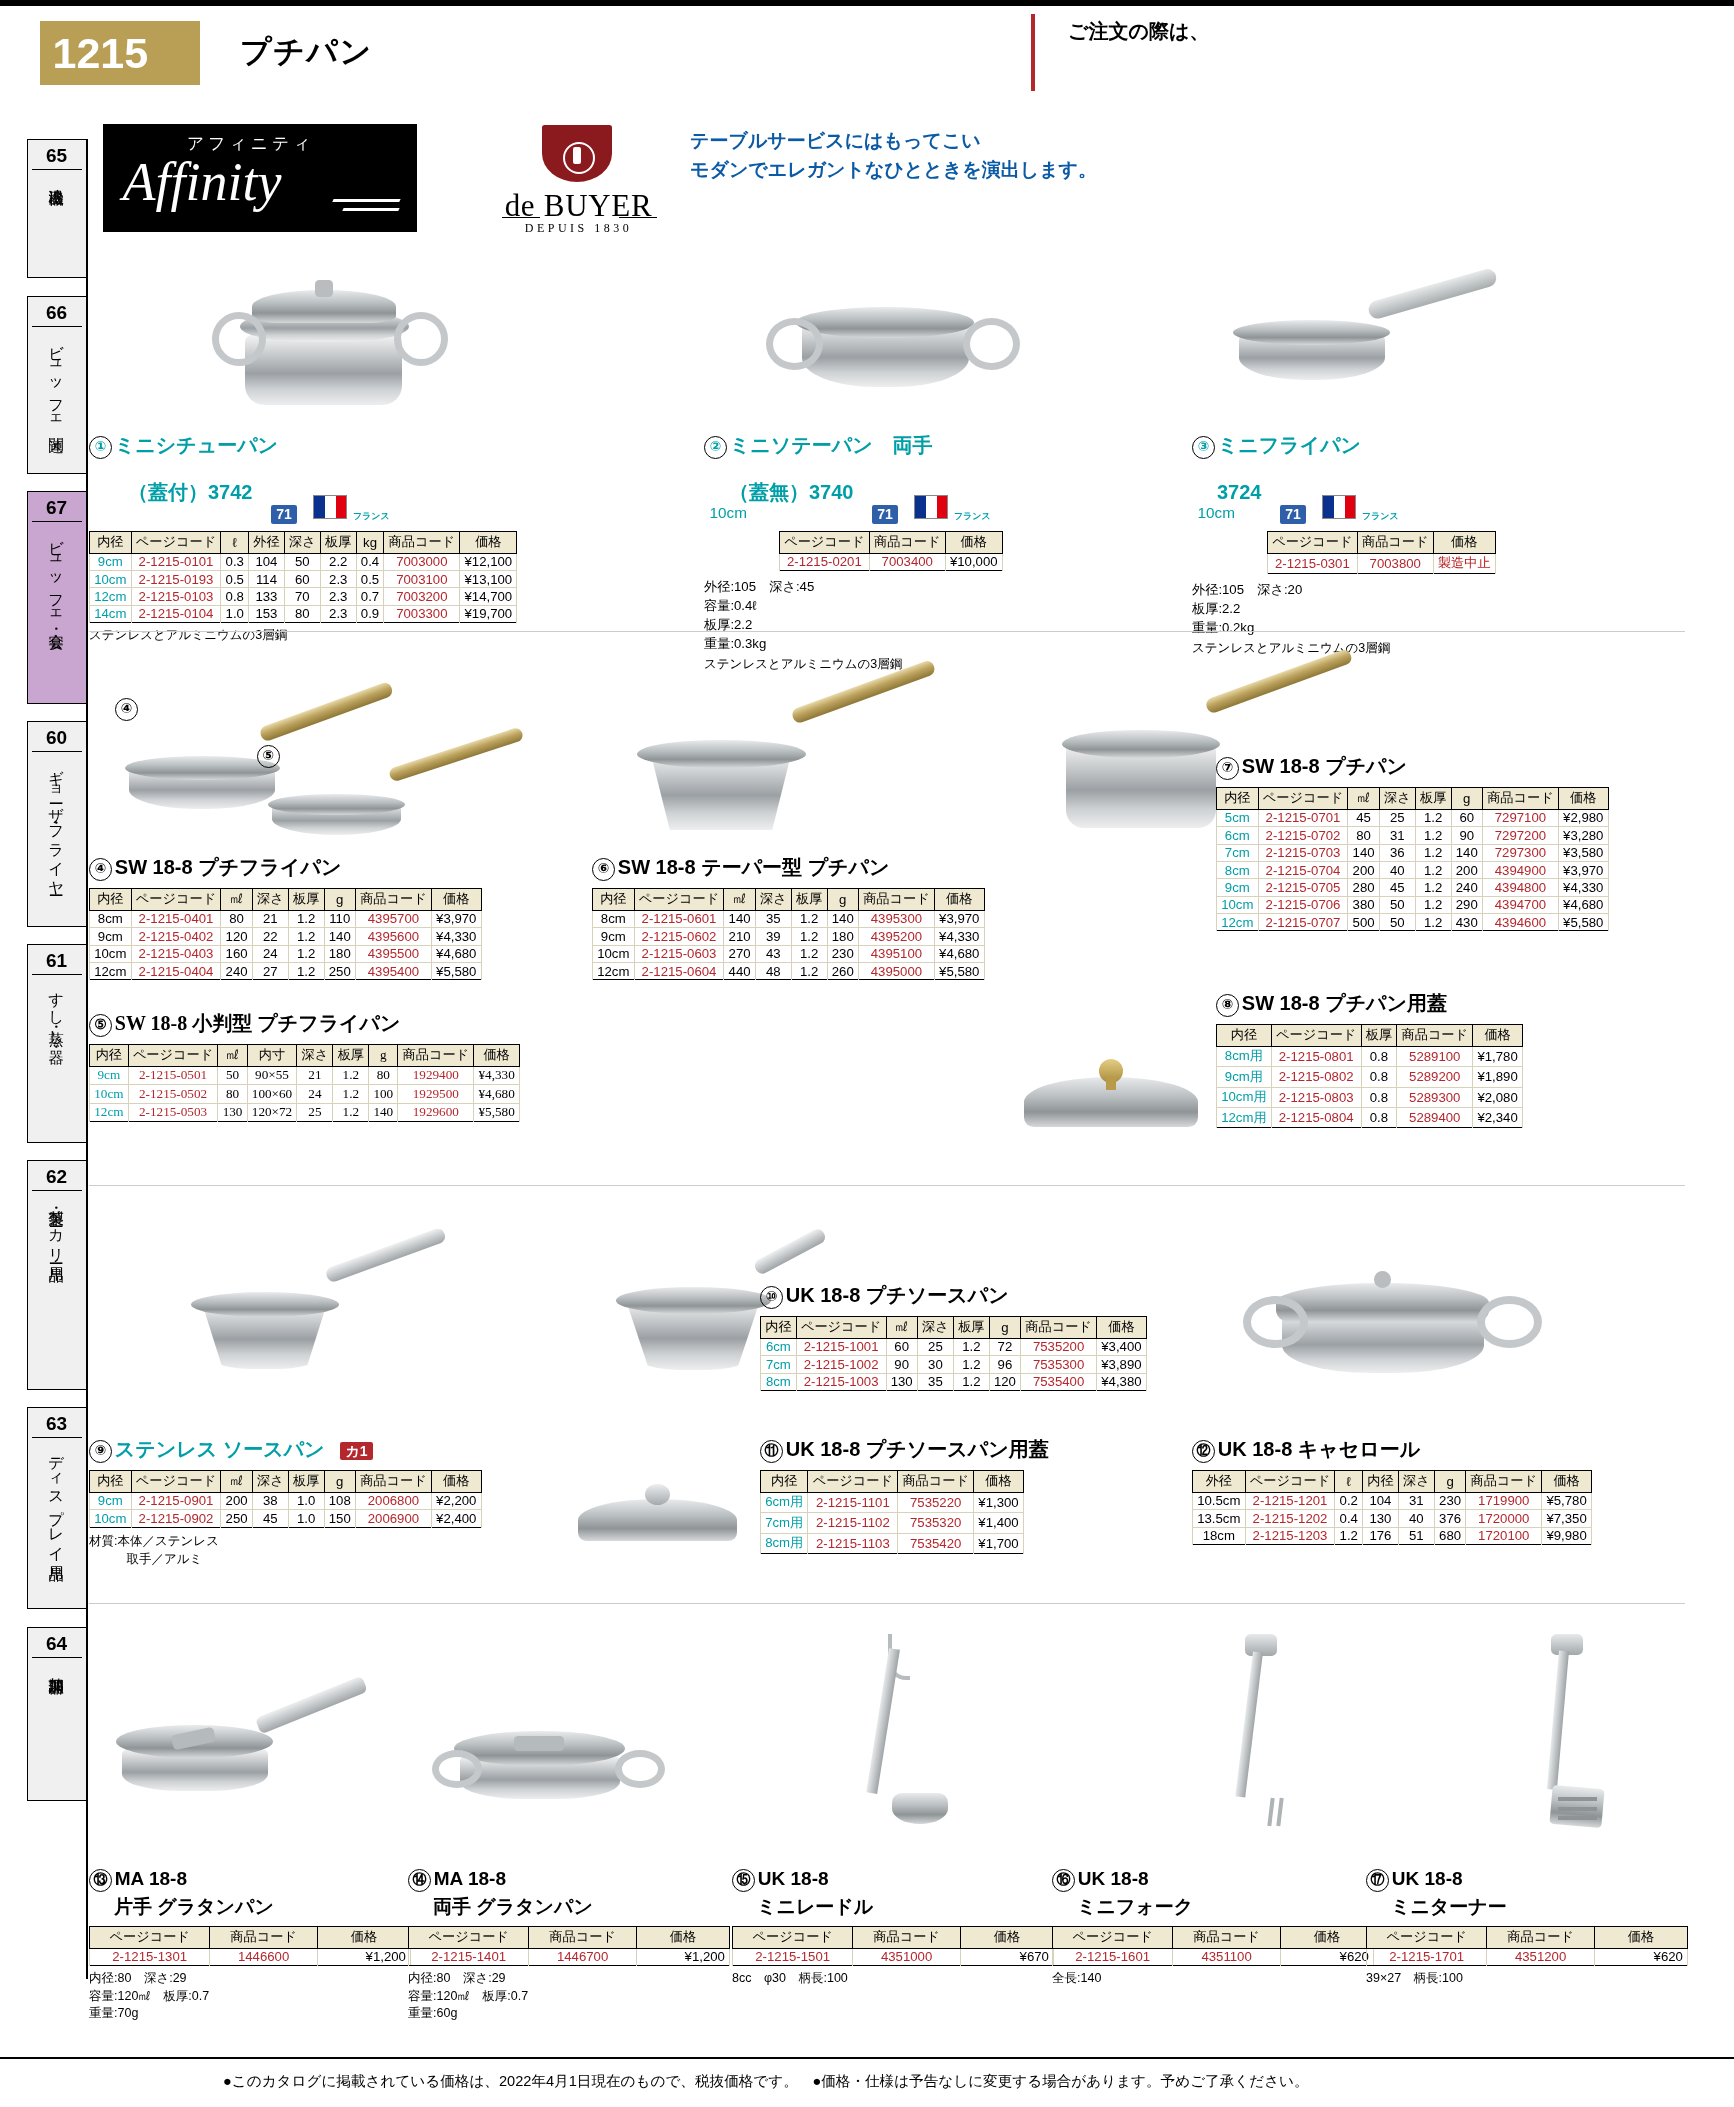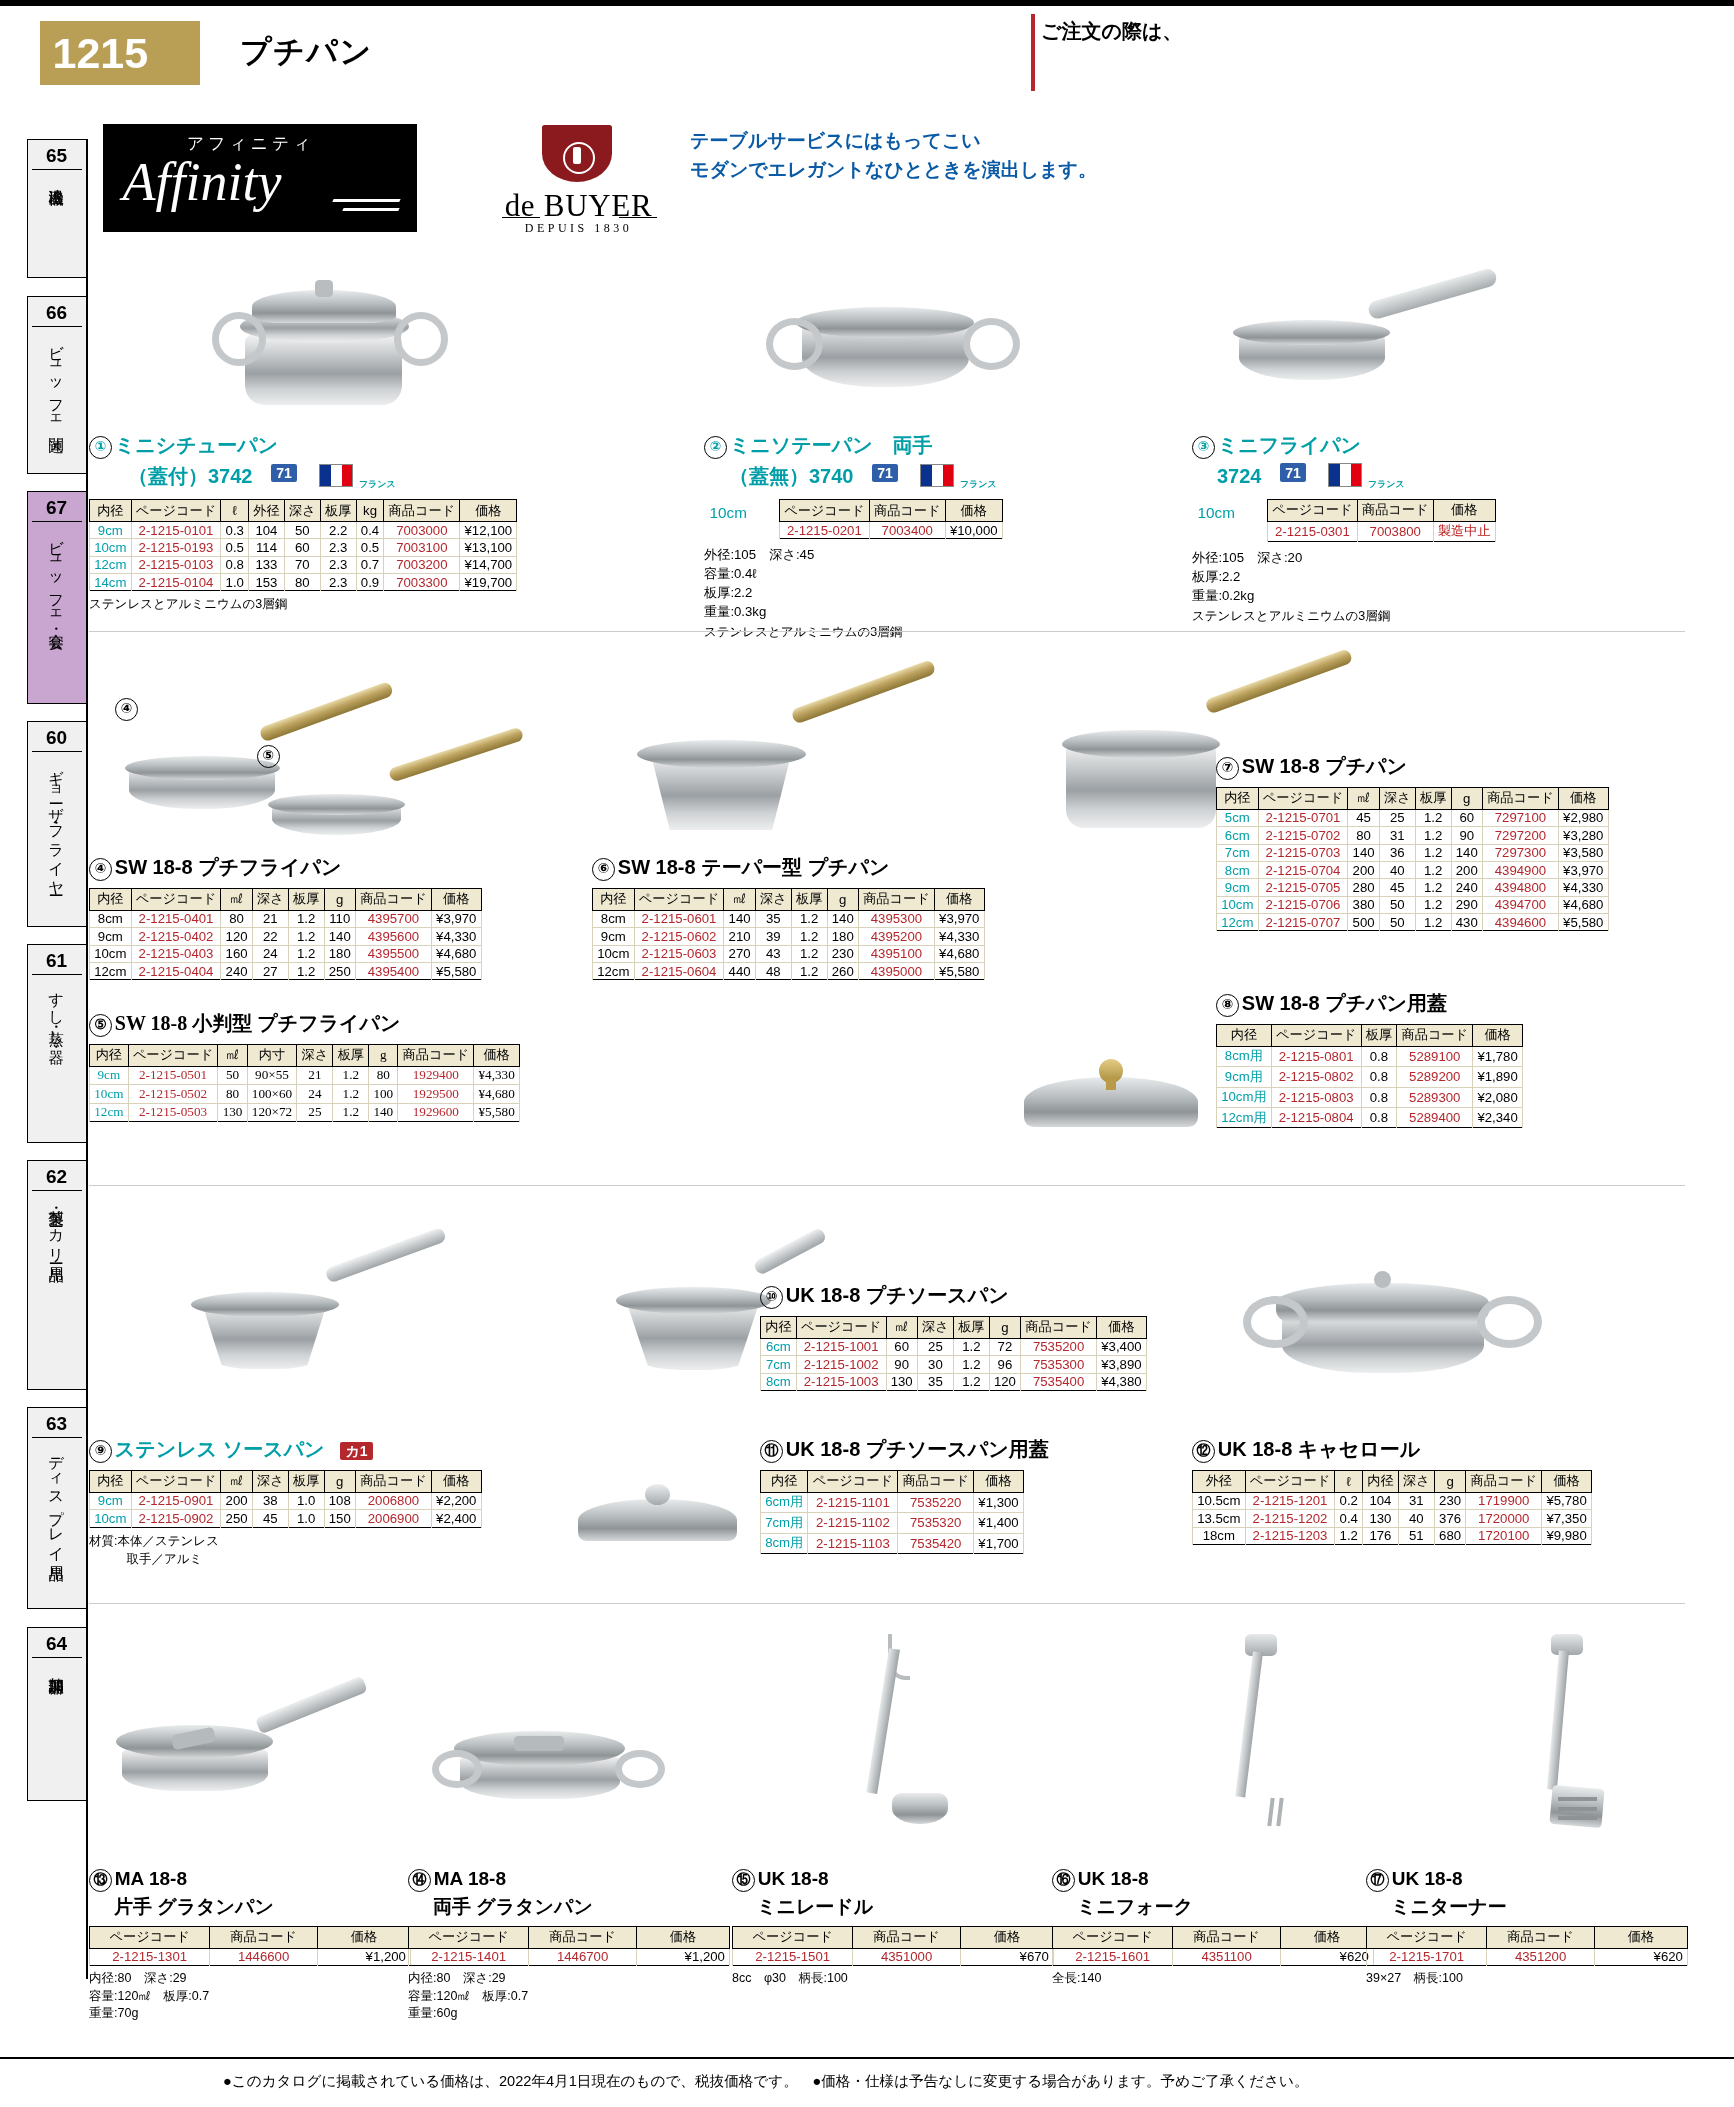--- a/index.html
+++ b/index.html
@@ -12,21 +12,21 @@
     overflow:hidden;
   }
   .page{position:relative;width:1734px;height:2108px;}
 
   
   .hdr{position:absolute;left:0;top:0;width:1734px;height:105px;}
   .hdr-line{position:absolute;left:0;top:0;width:1734px;height:5.6px;background:#000;}
   .pgnum{position:absolute;left:40px;top:21px;width:160px;height:64px;background:#b99f56;color:#fff;
          font-size:43px;font-weight:bold;display:flex;align-items:center;justify-content:flex-start;padding-left:12.5px;box-sizing:border-box;}
   .pgtitle{position:absolute;left:240px;top:31px;font-size:31px;font-weight:bold;letter-spacing:1.4px;}
-  .notebox{position:absolute;left:1031px;top:14px;width:672px;height:77px;border-left:4.2px solid #b4272d;padding-left:6px;box-sizing:border-box;}
+  .notebox{position:absolute;left:1031px;top:14px;width:672px;height:77px;border-left:4.2px solid #b4272d;padding-left:33px;box-sizing:border-box;}
   .notebox .l1{font-size:20px;font-weight:bold;margin-top:4.2px;}
   .notebox .l2{font-size:21.6px;font-weight:bold;margin-top:7px;}
   .notebox .l2 em{color:#b4272d;font-style:normal;}
 
   
   .tabs{position:absolute;left:26.5px;top:139px;width:60px;}
   .tab{position:absolute;left:0;width:60px;background:#f0f0f0;border:1.4px solid #000;box-sizing:border-box;
        display:flex;flex-direction:column;align-items:center;padding-top:5.6px;}
   .tab .num{font-size:19px;font-weight:bold;line-height:1.0;padding-bottom:4.2px;border-bottom:1.4px solid #000;width:50px;text-align:center;}
   .tab .vt{writing-mode:vertical-rl;text-orientation:upright;font-size:15.3px;line-height:1.25;margin-top:7px;letter-spacing:0.7px;}
@@ -43,21 +43,21 @@
   table.pt{border-collapse:collapse;font-size:13.2px;}
   table.pt th{background:#efe9d2;border:0.7px solid #000;font-weight:normal;padding:1.4px 4.2px;text-align:center;white-space:nowrap;}
   table.pt td{border-left:0.7px solid #d9d2bb;border-right:0.7px solid #d9d2bb;padding:0.7px 4.2px;text-align:center;white-space:nowrap;}
   table.pt tr{border-bottom:0.7px solid #d9d2bb;}
   table.pt tbody tr:last-child{border-bottom:0.7px solid #000;}
   table.pt .cd{color:#b4272d;}
   table.pt .sz{color:#009fa8;}
   table.pt .pc{text-align:right;}
   table.pt .disc{color:#b91c1c;}
 
-  .flagbox{display:inline-flex;align-items:flex-start;gap:22px;vertical-align:middle;}
+  .flagbox{display:inline-flex;align-items:flex-end;gap:16px;vertical-align:middle;margin-top:32px;}
   .badge{background:#2f5fa8;color:#fff;font-size:14px;font-weight:bold;padding:1.4px 5.6px;border-radius:2.1px;}
   .badge.k{background:#b4272d;}
   .flag{width:32px;height:21.6px;display:inline-block;position:relative;border:0.7px solid #888;}
   .flag i{position:absolute;top:0;height:100%;width:33.33%;}
   .flag .b{left:0;background:#0b318f;}
   .flag .w{left:33.33%;background:#fff;}
   .flag .r{left:66.66%;background:#e1000f;}
   .flagcap{font-size:9px;text-align:center;line-height:1;margin-top:0.7px;}
 
   .circ{display:inline-block;border:1.4px solid #000;border-radius:50%;width:21px;height:21px;line-height:19px;

